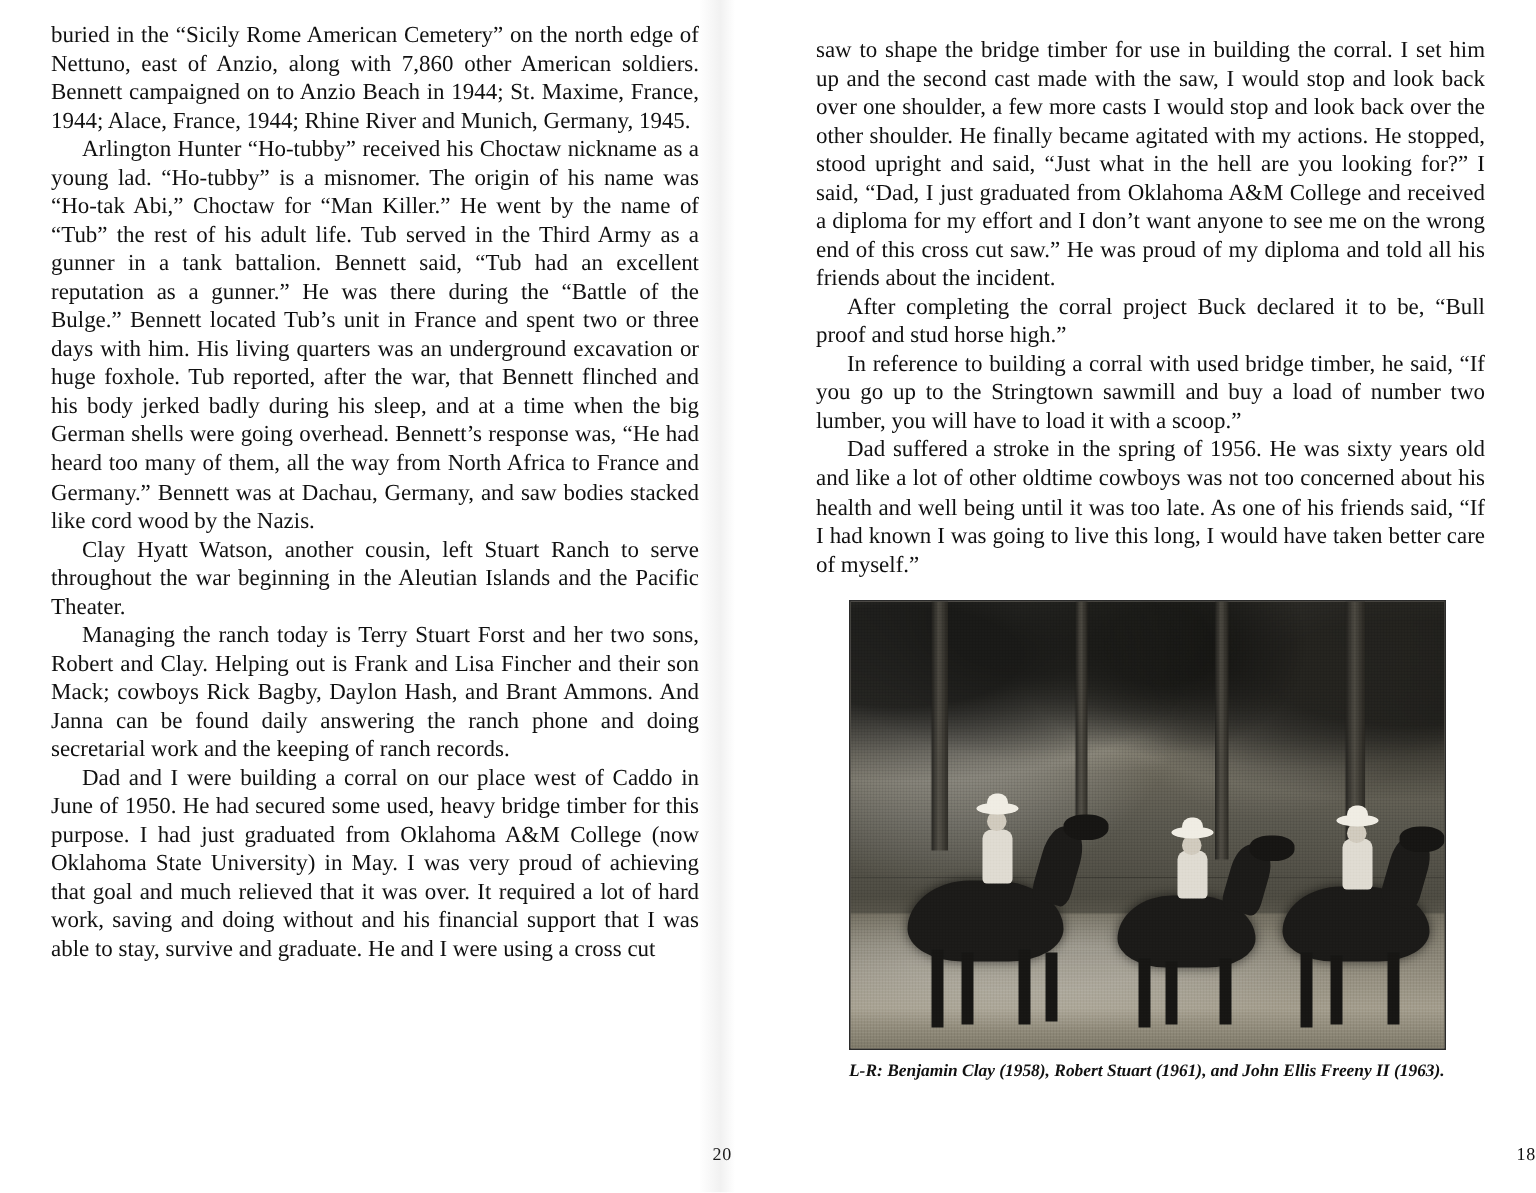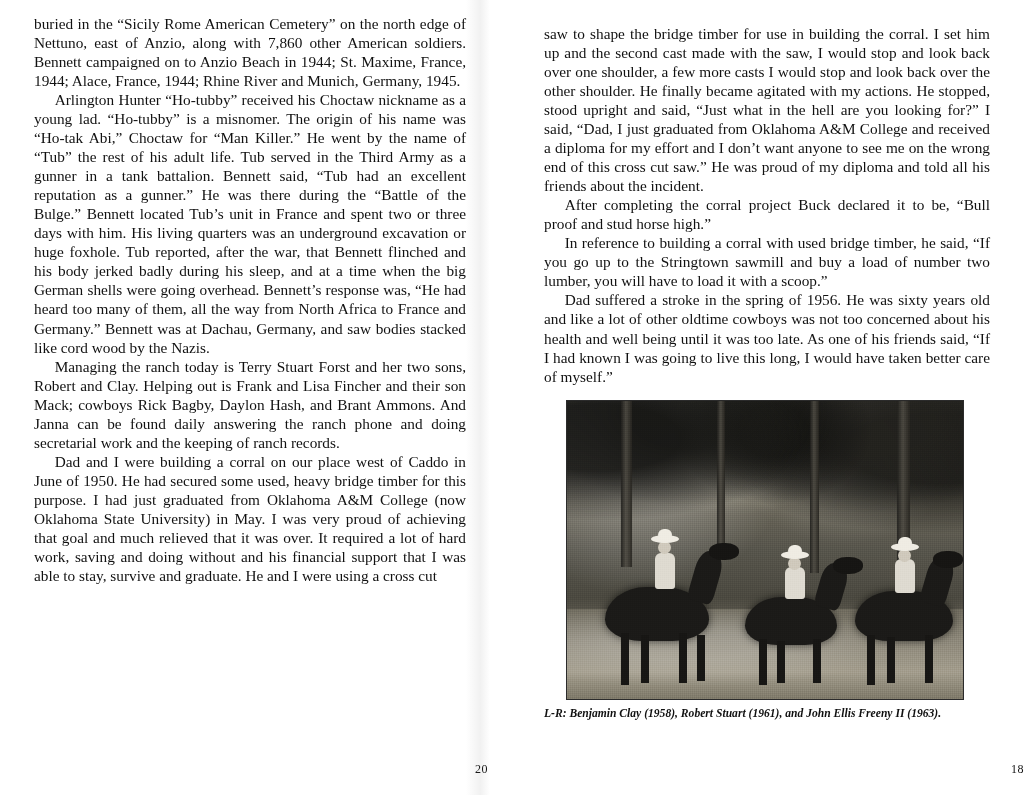--- a/index.html
+++ b/index.html
@@ -163,20 +163,21 @@
   .grain {
     position: absolute;
     inset: 0;
     background-image:
       repeating-linear-gradient(0deg, rgba(255,255,255,0.035) 0 1px, rgba(0,0,0,0.035) 1px 2px),
       repeating-linear-gradient(90deg, rgba(255,255,255,0.03) 0 1px, rgba(0,0,0,0.03) 1px 2px);
     mix-blend-mode: overlay;
     pointer-events: none;
   }
   .caption {
+    margin-left: 22px;
     margin-top: 7px;
     width: 400px;
     font-family: "Liberation Serif", serif;
     font-style: italic;
     font-weight: bold;
     font-size: 11.6px;
     line-height: 1.28;
     color: #111;
   }
   .edge-shadow-left {
@@ -190,20 +191,21 @@
 </style>
 </head>
 <body>
 
 <div class="spread">
 
   <div class="page page-left">
     <div class="body-text">
       <p class="noindent">buried in the “Sicily Rome American Cemetery” on the north edge of Nettuno, east of Anzio, along with 7,860 other American soldiers. Bennett campaigned on to Anzio Beach in 1944; St. Maxime, France, 1944; Alace, France, 1944; Rhine River and Munich, Germany, 1945.</p>
       <p>Arlington Hunter “Ho-tubby” received his Choctaw nickname as a young lad. “Ho-tubby” is a misnomer. The origin of his name was “Ho-tak Abi,” Choctaw for “Man Killer.” He went by the name of “Tub” the rest of his adult life. Tub served in the Third Army as a gunner in a tank battalion. Bennett said, “Tub had an excellent reputation as a gunner.” He was there during the “Battle of the Bulge.” Bennett located Tub’s unit in France and spent two or three days with him. His living quarters was an underground excavation or huge foxhole. Tub reported, after the war, that Bennett flinched and his body jerked badly during his sleep, and at a time when the big German shells were going overhead. Bennett’s response was, “He had heard too many of them, all the way from North Africa to France and Germany.” Bennett was at Dachau, Germany, and saw bodies stacked like cord wood by the Nazis.</p>
+      <p>Clay Hyatt Watson, another cousin, left Stuart Ranch to serve throughout the war beginning in the Aleutian Islands and the Pacific Theater.</p>
       <p>Managing the ranch today is Terry Stuart Forst and her two sons, Robert and Clay. Helping out is Frank and Lisa Fincher and their son Mack; cowboys Rick Bagby, Daylon Hash, and Brant Ammons. And Janna can be found daily answering the ranch phone and doing secretarial work and the keeping of ranch records.</p>
       <p>Dad and I were building a corral on our place west of Caddo in June of 1950. He had secured some used, heavy bridge timber for this purpose. I had just graduated from Oklahoma A&amp;M College (now Oklahoma State University) in May. I was very proud of achieving that goal and much relieved that it was over. It required a lot of hard work, saving and doing without and his financial support that I was able to stay, survive and graduate. He and I were using a cross cut</p>
     </div>
     <div class="folio">20</div>
   </div>
 
   <div class="gutter"></div>
 
   <div class="page page-right">
     <div class="body-text">

